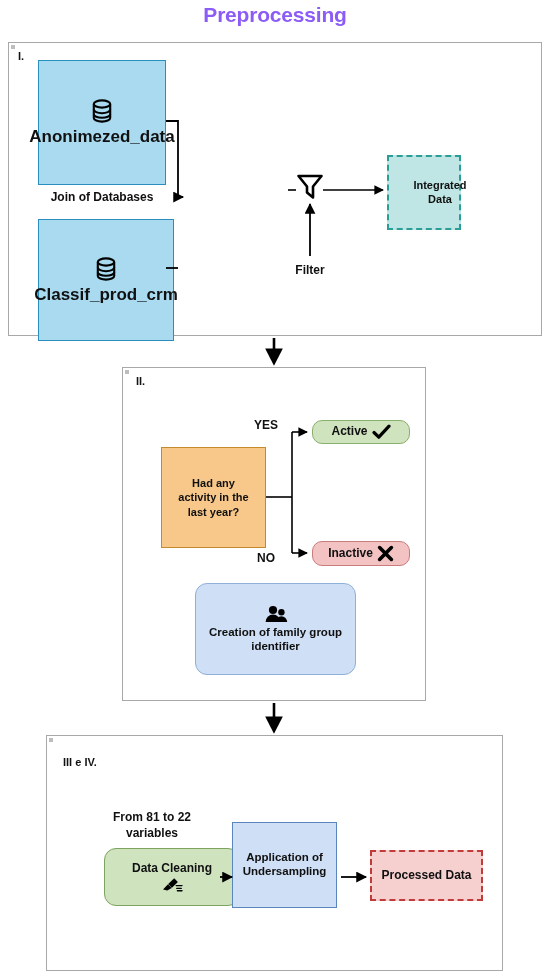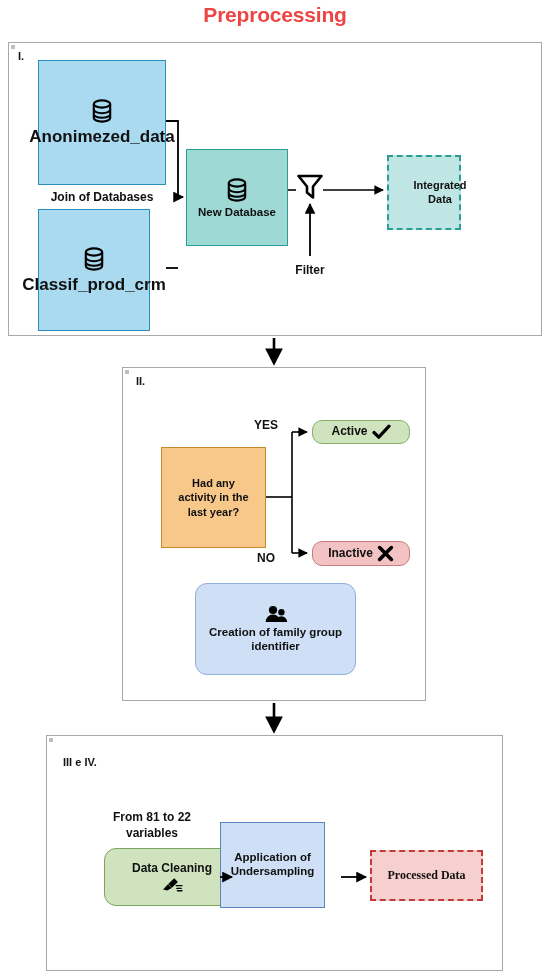--- a/index.html
+++ b/index.html
@@ -23,21 +23,21 @@
   }
   .abs { position: absolute; box-sizing: border-box; }
 
   
   #page-title {
     left: 0; top: 3px; width: 550px;
     text-align: center;
     font-size: 21px;
     font-weight: bold;
     letter-spacing: -0.2px;
-    color: #ef4444;
+    color: #8b5cf6;
   }
 
   
   .stage {
     border: 1px solid #a8a8a8;
     background: #ffffff;
   }
   .stage-handle {
     position: absolute;
     left: 2px; top: 2px;
@@ -175,43 +175,32 @@
         <path d="M2.8 6 V20 a8.2 3.6 0 0 0 16.4 0 V6" fill="none" stroke="#000" stroke-width="2.1"></path>
         <path d="M2.8 11.6 a8.2 3.6 0 0 0 16.4 0" fill="none" stroke="#000" stroke-width="2.1"></path>
         <path d="M2.8 16.2 a8.2 3.6 0 0 0 16.4 0" fill="none" stroke="#000" stroke-width="2.1"></path>
       </svg>
     </span>
     <span class="label">Anonimezed_data</span>
   </div>
 
   <div class="freetext" style="left:38px; top:190px; width:128px;">Join of Databases</div>
 
-  <div class="abs node db-box" style="left:38px; top:209px; width:112px; height:122px;">
+  <div class="abs node db-box" style="left:38px; top:219px; width:136px; height:122px;">
     <span>
       <svg class="icon-svg" width="22" height="26" viewBox="0 0 22 26" aria-hidden="true">
         <ellipse cx="11" cy="6" rx="8.2" ry="3.6" fill="none" stroke="#000" stroke-width="2.1"></ellipse>
         <path d="M2.8 6 V20 a8.2 3.6 0 0 0 16.4 0 V6" fill="none" stroke="#000" stroke-width="2.1"></path>
         <path d="M2.8 11.6 a8.2 3.6 0 0 0 16.4 0" fill="none" stroke="#000" stroke-width="2.1"></path>
         <path d="M2.8 16.2 a8.2 3.6 0 0 0 16.4 0" fill="none" stroke="#000" stroke-width="2.1"></path>
       </svg>
     </span>
     <span class="label">Classif_prod_crm</span>
   </div>
 
-  <div class="abs node newdb-box" style="left:186px; top:149px; width:102px; height:97px;">
-    <span>
-      <svg class="icon-svg" width="22" height="26" viewBox="0 0 22 26" aria-hidden="true">
-        <ellipse cx="11" cy="6" rx="8.2" ry="3.6" fill="none" stroke="#000" stroke-width="2.1"></ellipse>
-        <path d="M2.8 6 V20 a8.2 3.6 0 0 0 16.4 0 V6" fill="none" stroke="#000" stroke-width="2.1"></path>
-        <path d="M2.8 11.6 a8.2 3.6 0 0 0 16.4 0" fill="none" stroke="#000" stroke-width="2.1"></path>
-        <path d="M2.8 16.2 a8.2 3.6 0 0 0 16.4 0" fill="none" stroke="#000" stroke-width="2.1"></path>
-      </svg>
-    </span>
-    <span class="label">New Database</span>
-  </div>
 
   <div class="abs" style="left:295px; top:172px; width:30px; height:30px;">
     <svg class="icon-svg" width="30" height="30" viewBox="0 0 30 30" aria-hidden="true">
       <path d="M3.5 4 H26.5 L18 14.5 V25.5 L12 20.5 V14.5 Z" fill="#ffffff" stroke="#000" stroke-width="2.6" stroke-linejoin="round"></path>
     </svg>
   </div>
 
   <div class="freetext" style="left:230px; top:263px; width:160px;">Filter</div>
 
   <div class="abs node integrated-box" style="left:387px; top:155px; width:74px; height:75px;padding-left:32px;">
@@ -276,26 +265,26 @@
     <span class="label">Data Cleaning</span>
     <span style="margin-top:1px;">
       <svg class="icon-svg" width="22" height="15" viewBox="0 0 22 15" aria-hidden="true">
         <path d="M13.2 1.2 L7.2 7.0 L10.9 10.8 L16.9 4.9 Z" fill="#000"></path>
         <path d="M7.0 7.2 L2.0 12.6 L6.2 13.4 L10.8 11.0 Z" fill="#000"></path>
         <path d="M15.2 8.6 H21 M15.8 11.4 H20.2 M16.4 13.8 H21" stroke="#000" stroke-width="1.4" stroke-linecap="round"></path>
       </svg>
     </span>
   </div>
 
-  <div class="abs node undersampling-box" style="left:220px; top:822px; width:105px; height:86px;">
+  <div class="abs node undersampling-box" style="left:232px; top:822px; width:105px; height:86px;">
     <span class="label">Application of</span>
     <span class="label">Undersampling</span>
   </div>
 
-  <div class="abs node processed-box" style="left:370px; top:850px; width:113px; height:51px;font-family:Liberation Serif, serif;">
+  <div class="abs node processed-box" style="left:370px; top:850px; width:113px; height:51px;">
     <span class="label">Processed Data</span>
   </div>
 
   <svg id="wires" aria-hidden="true">
     <defs>
       <marker id="ah" markerWidth="7" markerHeight="7" refX="5.4" refY="3" orient="auto">
         <path d="M0,0 L6,3 L0,6 Z" fill="#000"></path>
       </marker>
       <marker id="ah-big" markerWidth="8" markerHeight="8" refX="5.2" refY="3.4" orient="auto">
         <path d="M0,0 L6.6,3.4 L0,6.8 Z" fill="#000"></path>

